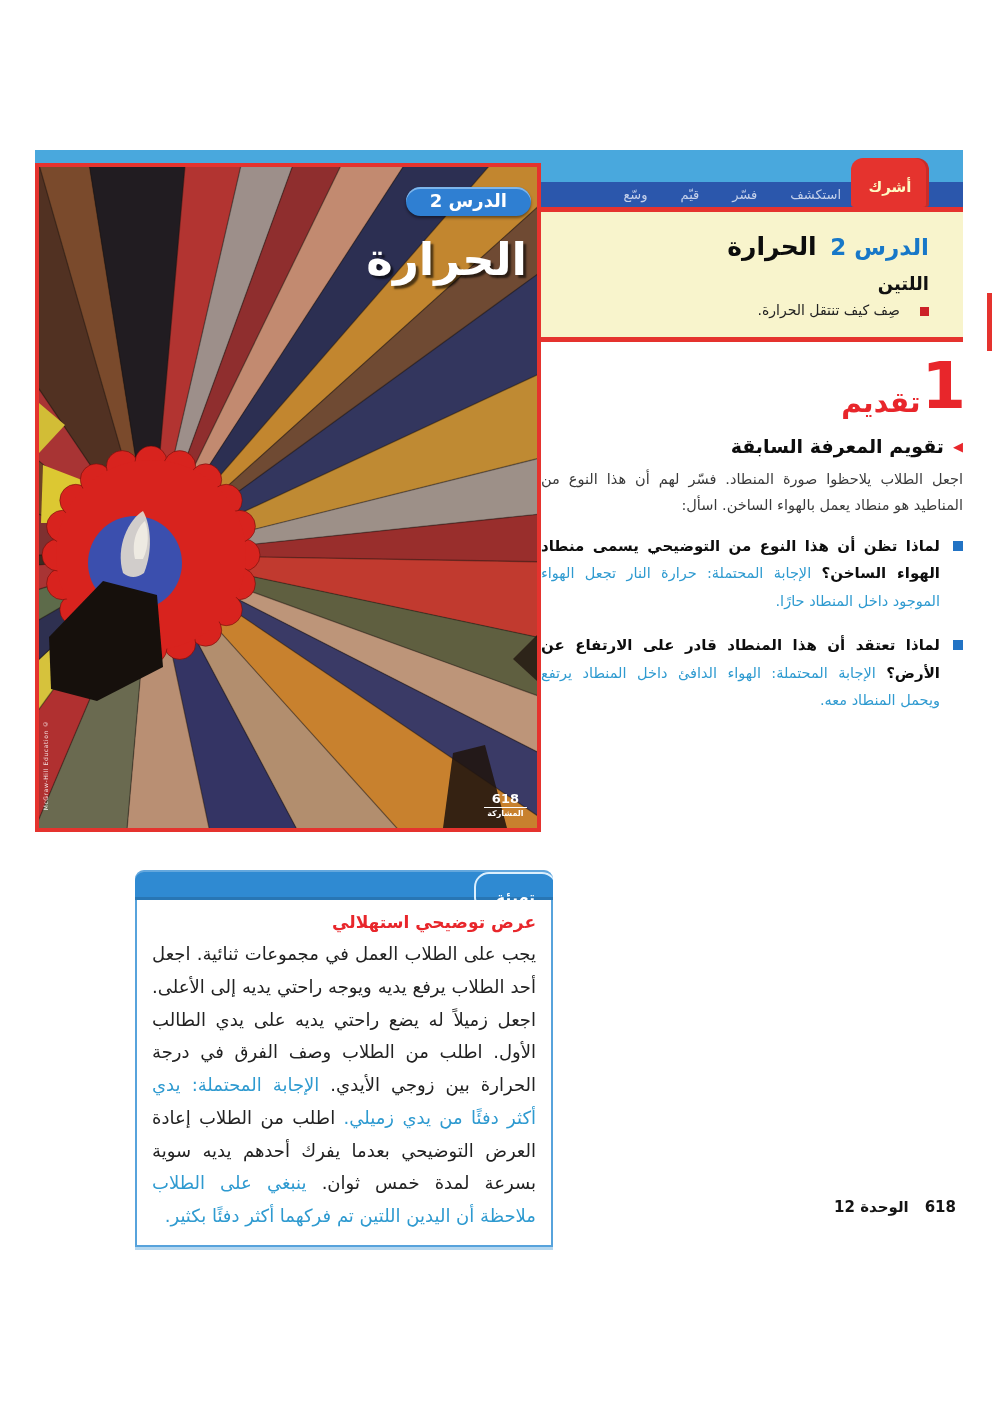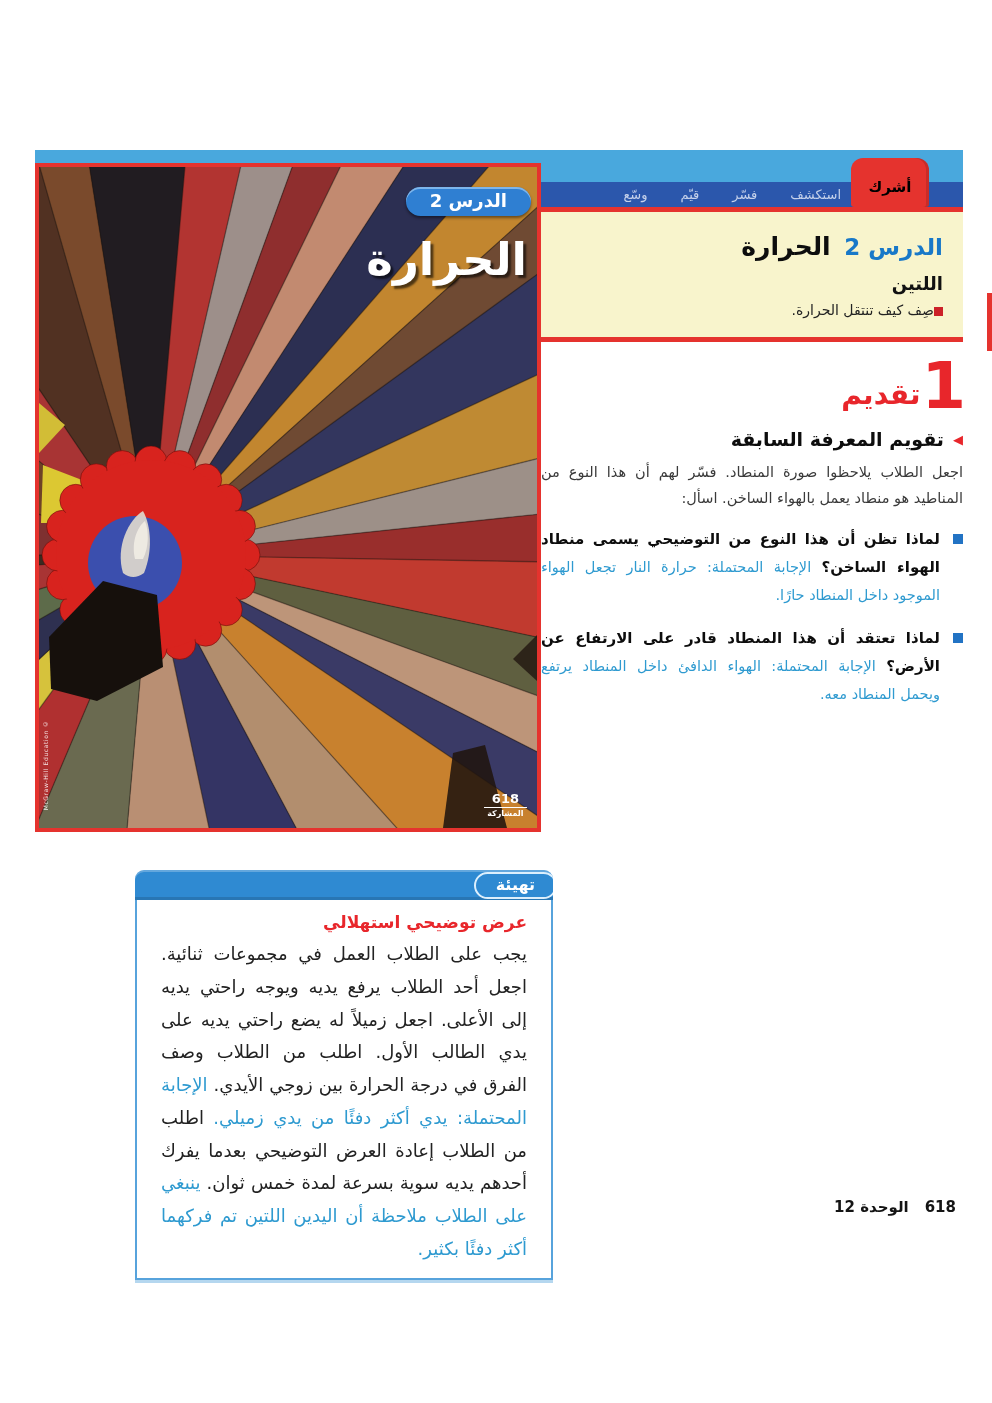--- a/index.html
+++ b/index.html
@@ -30,55 +30,55 @@
   .photo-pageref .lbl{font-size:8px;font-weight:bold;margin-top:1px;}
   
   .header-block{position:absolute;left:541px;top:150px;width:422px;}
   .tabs-strip{height:32px;background:var(--strip-blue);}
   .tabs-bar{height:25px;background:var(--bar-blue);display:flex;direction:rtl;align-items:center;
     gap:33px;padding-right:122px;box-sizing:border-box;}
   .tab-item{color:#d6dff2;font-size:13px;font-weight:normal;opacity:.9;cursor:default;}
   .tabs-rule{height:5px;background:var(--accent-red);}
   .active-tab{
     position:absolute;top:8px;right:34px;width:78px;height:49px;z-index:3;background:var(--accent-red);
-    border-radius:12px 12px 3px 3px;color:#000000;font-weight:bold;font-size:15px;
+    border-radius:12px 12px 3px 3px;color:#fef9c3;font-weight:bold;font-size:15px;
     display:flex;align-items:center;justify-content:center;padding-top:8px;box-sizing:border-box;
     box-shadow:inset -3px 0 0 rgba(0,0,0,.12);
   }
   .objectives-box{background:var(--objectives-bg);border-bottom:5px solid var(--accent-red);
-    padding:20px 20px 12px;direction:rtl;box-sizing:border-box;}
+    padding:20px 34px 12px;direction:rtl;box-sizing:border-box;}
   .lesson-title-row{font-weight:bold;}
   .lesson-label{color:var(--title-blue);font-size:23px;}
   .lesson-name{color:#0d0d0d;font-size:25px;margin-right:8px;}
   .objectives-heading{font-size:18px;font-weight:bold;color:#111;margin-top:12px;}
   .objectives-list{list-style:none;margin:8px 0 0;padding:0;}
-  .objective-item{display:flex;gap:0;align-items:flex-start;font-size:14px;color:#222;margin-bottom:7px;}
+  .objective-item{display:flex;gap:20px;align-items:flex-start;font-size:14px;color:#222;margin-bottom:7px;}
   .red-bullet{width:9px;height:9px;background:var(--bullet-red);margin-top:5px;flex:none;}
   
   .introduce{position:absolute;left:541px;top:360px;width:422px;direction:rtl;}
   .step-header{display:flex;align-items:flex-start;color:var(--deep-red-text);}
   .step-num{font-size:64px;font-weight:bold;line-height:.82;letter-spacing:-3px;}
-  .step-title{font-size:28px;font-weight:bold;margin-top:18px;margin-right:1px;}
+  .step-title{font-size:28px;font-weight:bold;margin-top:26px;margin-right:1px;}
   .section-title{display:flex;align-items:center;gap:9px;margin-top:16px;}
   .tri-icon{color:var(--deep-red-text);font-size:13px;line-height:1;}
   .section-title h3{margin:0;font-size:19px;color:#0d0d0d;}
   .intro-para{font-size:14.5px;line-height:1.78;text-align:justify;color:#3a3a3a;margin:10px 0 0;}
   .questions{margin-top:14px;}
   .question-item{position:relative;padding-right:23px;margin-bottom:17px;}
   .q-bullet{position:absolute;right:0;top:8px;width:10px;height:10px;background:var(--bullet-blue);}
   .q-text{margin:0;font-size:14.5px;line-height:1.85;text-align:justify;color:#333;}
   .q-text b{font-size:15px;color:#0d0d0d;}
   .answer{color:var(--answer-blue);}
   
   .warmup{position:absolute;left:135px;top:870px;width:418px;direction:rtl;}
   .warmup-header{height:30px;background:var(--warmup-blue);border-radius:9px 9px 0 0;position:relative;
     overflow:hidden;box-shadow:inset 0 -3px 0 rgba(0,0,0,.14), inset 0 2px 0 rgba(255,255,255,.25);}
-  .warmup-tab{position:absolute;right:-4px;top:2px;padding:1px 20px 3px;border:2px solid rgba(230,244,255,.95);
+  .warmup-tab{position:absolute;right:-4px;top:2px;padding:14px 20px 3px;border:2px solid rgba(230,244,255,.95);
     border-radius:15px;color:#fff;font-weight:bold;font-size:16px;}
-  .warmup-body{border:2px solid #57a3dc;border-top:none;background:#fff;padding:8px 24px 12px;
+  .warmup-body{border:2px solid #57a3dc;border-top:none;background:#fff;padding:8px 15px 12px;
     box-shadow:0 3px 0 #b5d7ef;}
   .warmup-title{color:var(--deep-red-text);font-weight:bold;font-size:17px;margin:4px 0 6px;}
   .warmup-text{font-size:18px;line-height:1.82;text-align:justify;color:#222;margin:0;}
   .seg-blue{color:var(--answer-blue);}
   
   .page-footer{position:absolute;top:1198px;right:36px;direction:rtl;display:flex;gap:16px;
     align-items:baseline;font-weight:bold;font-size:15px;color:#141414;}
   .page-edge-tab{position:absolute;right:0;top:293px;width:5px;height:58px;background:var(--accent-red);}
 </style>
 </head>

